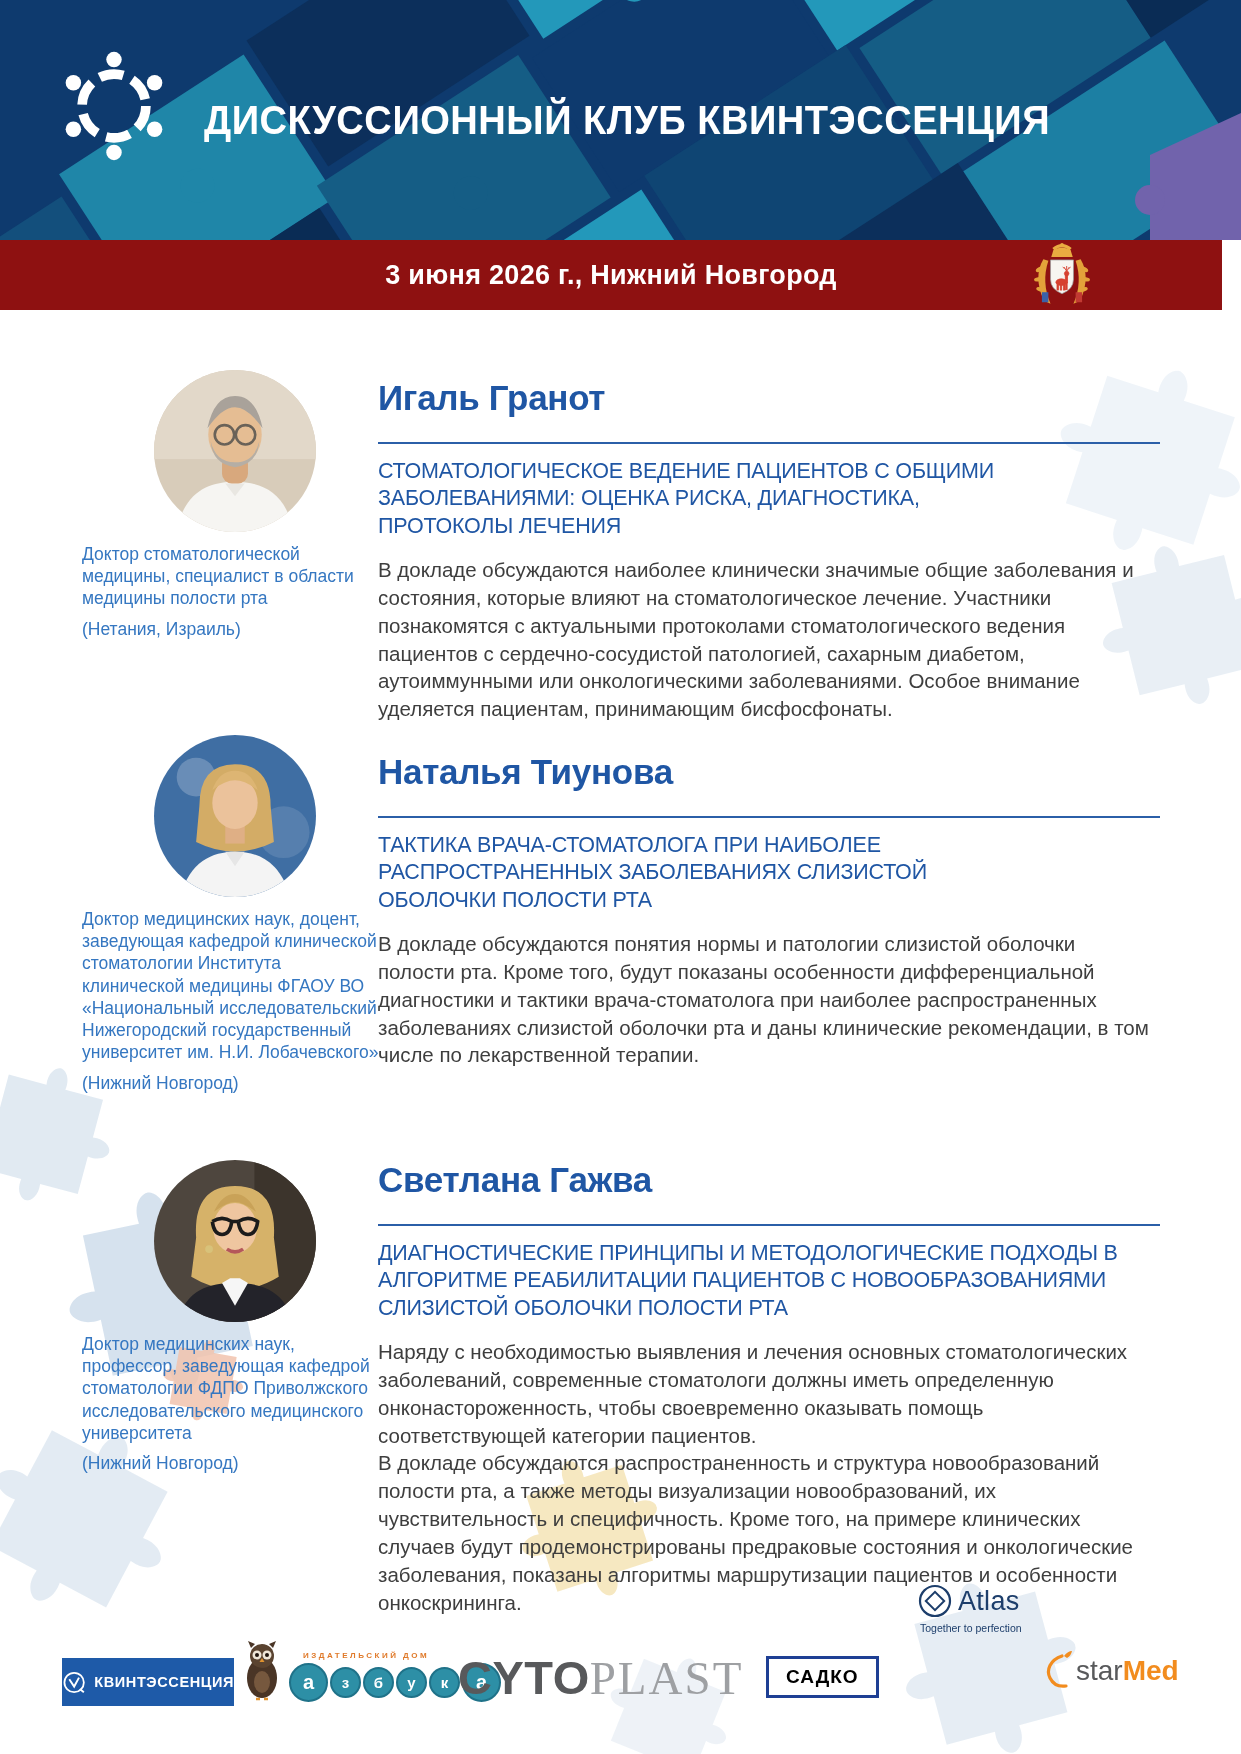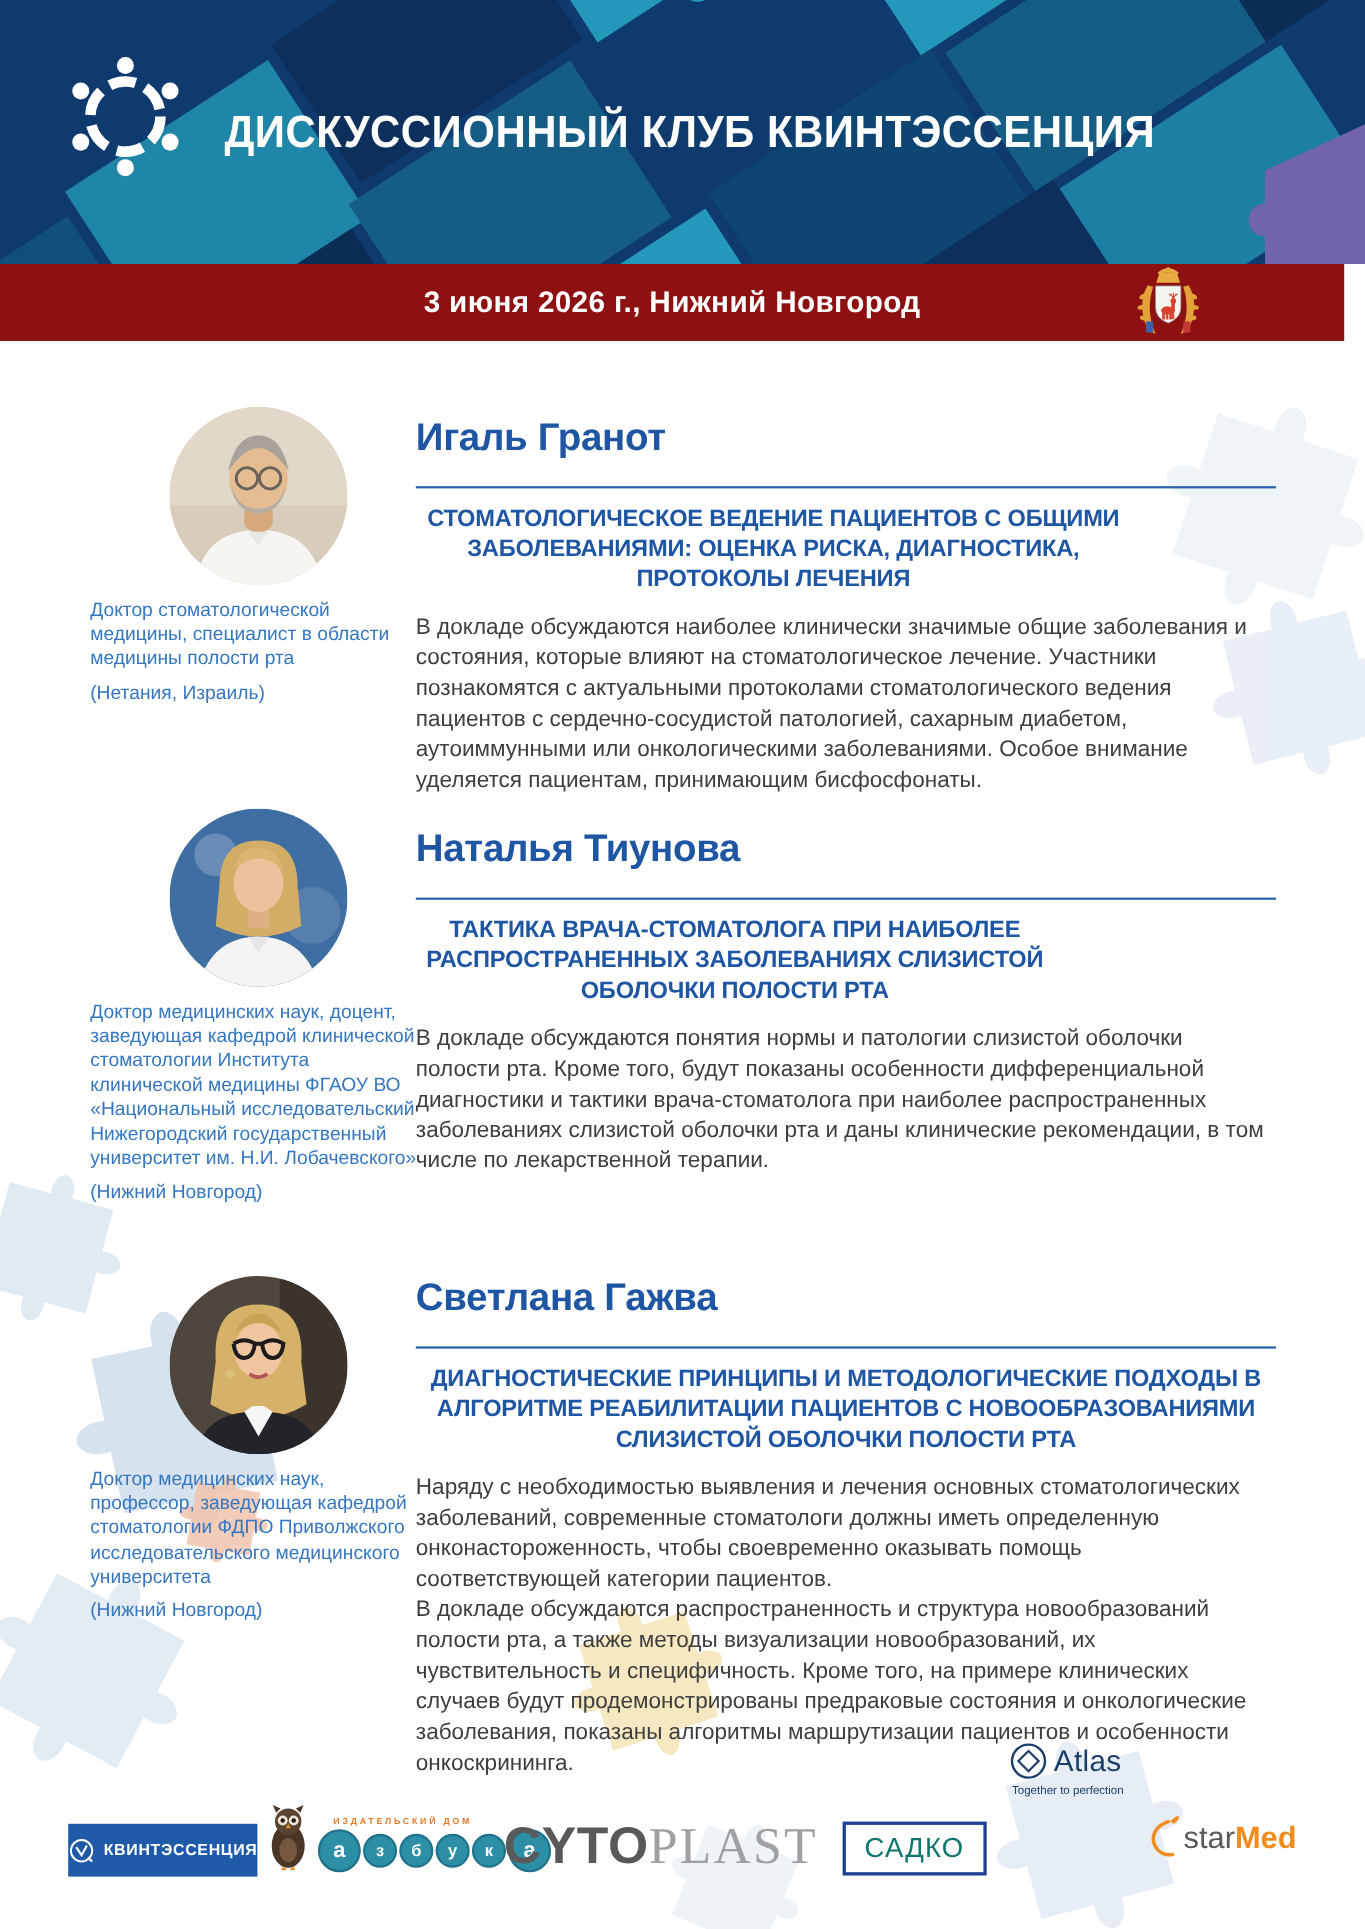--- a/index.html
+++ b/index.html
@@ -28,21 +28,21 @@
   .photo-col{position:absolute;left:82px;width:306px;text-align:left;z-index:2;}
   .s1p{top:370px}.s2p{top:735px}.s3p{top:1160px}
   .avatar-wrap{width:162px;height:162px;border-radius:50%;overflow:hidden;margin:0 auto;}
   .avatar{width:100%;height:100%;display:block;}
   .credentials{margin:11px 0 0;color:#3577C1;font-size:17.5px;line-height:1.27;}
   .location{margin:9px 0 0;color:#3577C1;font-size:17.5px;}
   .text-col{position:absolute;left:378px;width:782px;z-index:2;}
   .s1t{top:378px}.s2t{top:752px}.s3t{top:1160px}
   .speaker-name{margin:0;color:#1F56A4;font-size:35px;font-weight:bold;letter-spacing:-.3px;}
   .rule{border:none;border-top:2px solid #2B5FA8;margin:24px 0 0;width:100%;}
-  .talk-title{margin:14px 0 0;color:#1F56A4;font-size:21.5px;font-weight:bold;line-height:1.27;letter-spacing:-.2px;text-align:center;}
+  .talk-title{margin:14px 0 0;color:#1F56A4;font-size:21.5px;font-weight:normal;line-height:1.27;letter-spacing:-.2px;}
   .t1{max-width:650px}.t2{max-width:580px}.t3{max-width:782px}
   .abstract{
     margin:16px 0 0;color:#3E3E3E;font-size:20.5px;line-height:1.36;
     max-width:775px;white-space:pre-line;
   }
   
   .deco{position:absolute;z-index:0;}
   .defs-holder{position:absolute;width:0;height:0;overflow:hidden;}
   
   .sponsor{position:absolute;z-index:2;}
@@ -54,22 +54,22 @@
   .owl-icon{width:44px;height:62px;}
   .az-right{display:flex;flex-direction:column;align-items:flex-start;}
   .az-sub{color:#E07A2A;font-size:8px;font-weight:bold;letter-spacing:2.5px;margin:0 0 3px 14px;}
   .az-circles{display:flex;align-items:center;gap:2px;}
   .az-c{width:27px;height:27px;border-radius:50%;background:#2D8FA6;color:#fff;font-weight:bold;
     display:flex;align-items:center;justify-content:center;font-size:15px;border:2px solid #1f7289;}
   .az-c.big{width:35px;height:35px;font-size:20px;}
   .sp-cyto{left:458px;top:1650px;font-size:47px;white-space:nowrap;}
   .cyto{font-weight:bold;color:#58595B;letter-spacing:.5px;}
   .plast{color:#9EA0A3;font-family:"Liberation Serif",serif;letter-spacing:2px;}
-  .sp-sadko{left:766px;top:1656px;border:3px solid #1E3F94;padding:7px 17px;color:#0f766e;
-    font-size:25px;font-weight:normal;letter-spacing:1px;background:#fff;}
+  .sp-sadko{left:766px;top:1656px;border:3px solid #1E3F94;padding:7px 17px;color:#000000;
+    font-size:19px;font-weight:bold;letter-spacing:1px;background:#fff;}
   .sp-atlas{left:918px;top:1584px;color:#1D3E6B;}
   .atlas-row{display:flex;align-items:center;gap:6px;}
   .atlas-icon{width:34px;height:34px;}
   .atlas-name{font-size:27px;letter-spacing:.3px;}
   .atlas-tagline{font-size:10.5px;margin-top:4px;margin-left:2px;color:#1D3E6B;}
   .sp-star{left:1040px;top:1650px;display:flex;align-items:center;}
   .star-icon{width:34px;height:42px;margin-right:2px;}
   .star-txt{font-size:28px;color:#58595B;}
   .med-txt{font-size:28px;color:#F28C1E;font-weight:bold;}
 </style>

